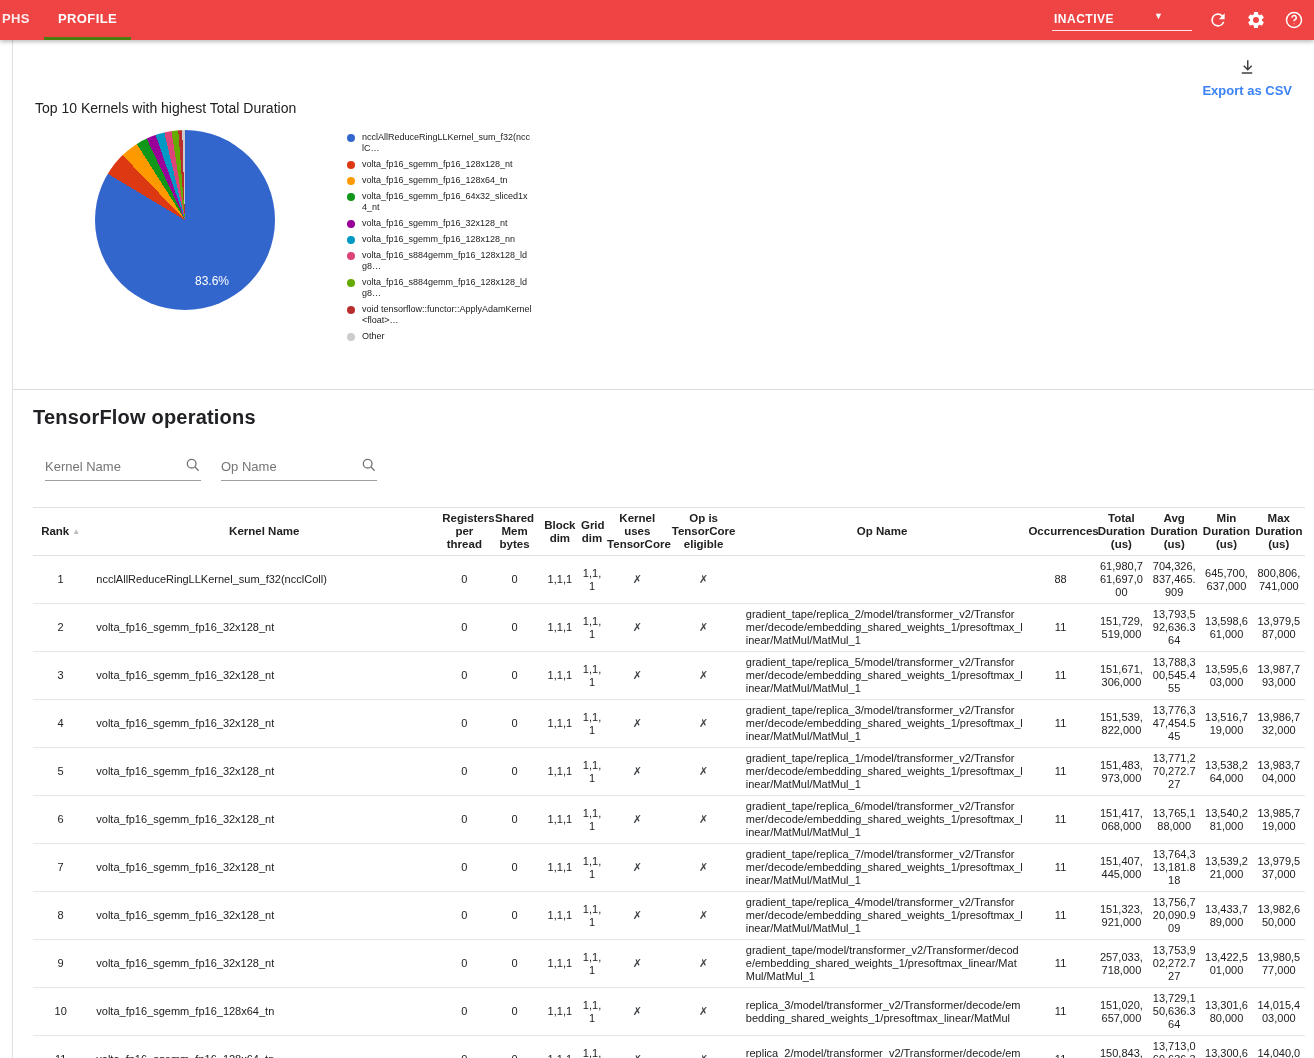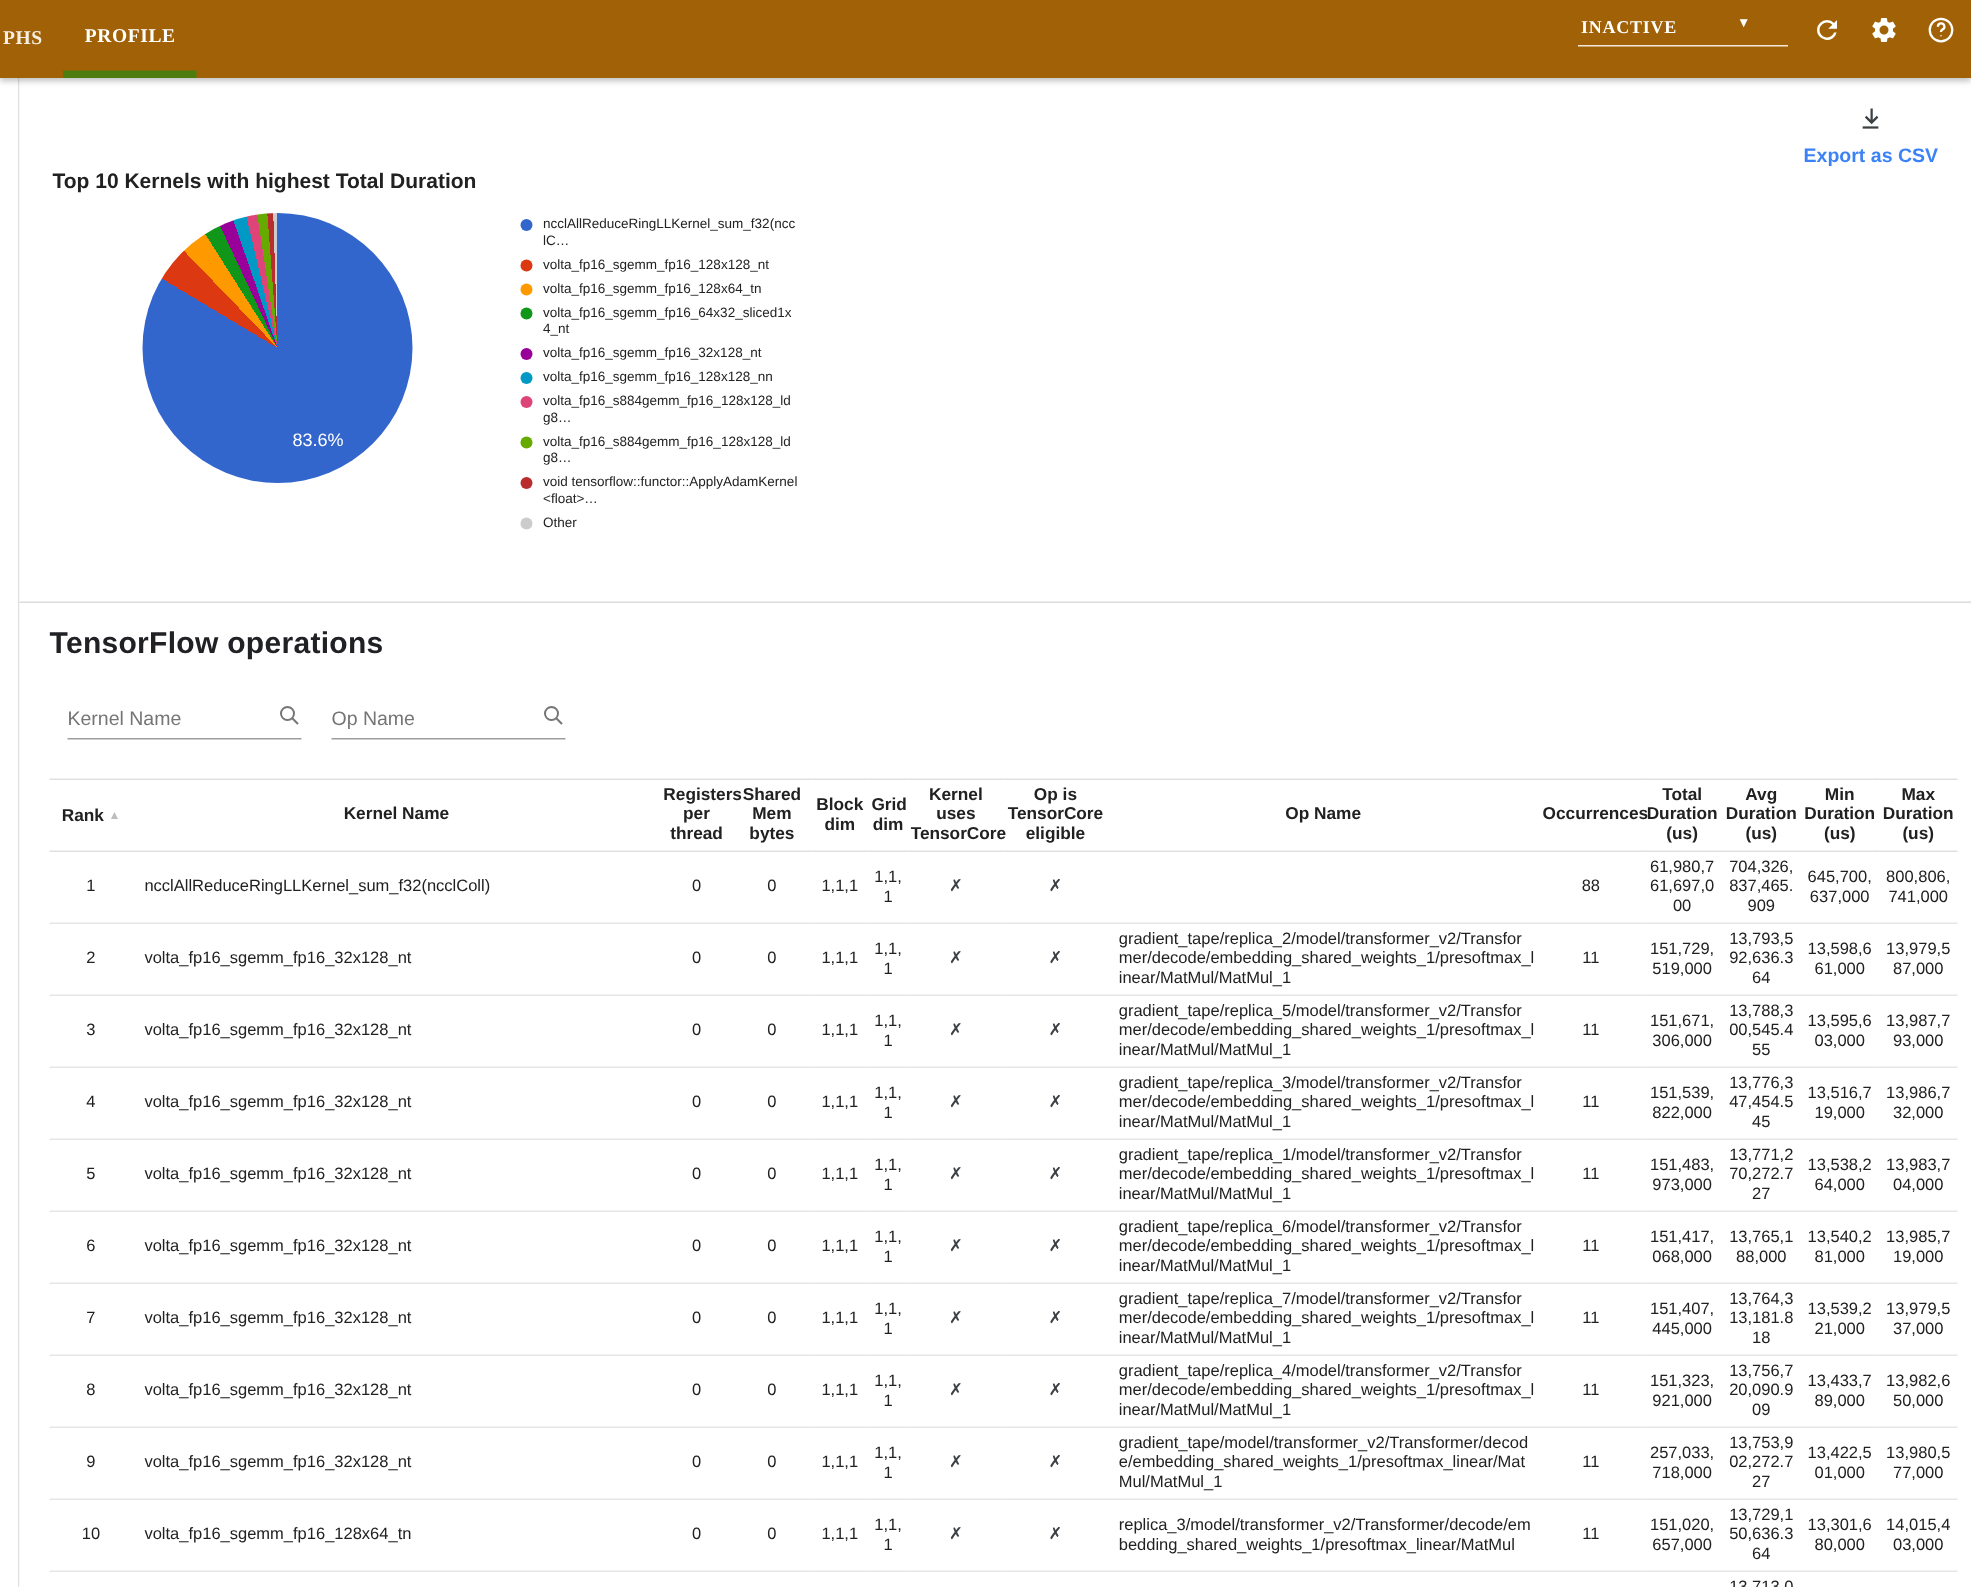--- a/index.html
+++ b/index.html
@@ -1,45 +1,45 @@
 <!DOCTYPE html>
 <html><head>
 <meta charset="utf-8">
 <style>
   * { margin:0; padding:0; box-sizing:border-box; }
   html,body { width:1314px; height:1058px; overflow:hidden; background:#fff;
     font-family:"Liberation Sans","DejaVu Sans",sans-serif; color:#212121; }
 
   
-  .topbar { position:relative; height:52px; background:#a16207; color:#fff;
-    display:flex; align-items:stretch; box-shadow:0 2px 4px rgba(0,0,0,.25); z-index:5;font-family:Liberation Serif, serif; }
+  .topbar { position:relative; height:40px; background:#ef4444; color:#fff;
+    display:flex; align-items:stretch; box-shadow:0 2px 4px rgba(0,0,0,.25); z-index:5; }
   .tabs { display:flex; align-items:stretch; }
   .tab { display:flex; align-items:center; padding:0 14px; font-size:13px; font-weight:bold;
     letter-spacing:.4px; cursor:pointer; color:rgba(255,255,255,.9); border-bottom:3px solid transparent; }
-  .tab.active { color:#fff; border-bottom:5px solid #4d7c0f;text-align:right; }
+  .tab.active { color:#fff; border-bottom:3px solid #4d7c0f;text-align:right; }
   .tab.cut { padding-left:2px; }
   .topbar-right { position:absolute; right:8px; top:0; height:40px; display:flex; align-items:center; gap:14px; }
   .status-select { display:flex; align-items:flex-start; gap:40px; border-bottom:1px solid rgba(255,255,255,.85);
     padding:2px 4px 4px 2px; min-width:140px; cursor:pointer; }
   .status-select .lbl { font-size:12px; font-weight:bold; letter-spacing:.5px; }
   .caret { font-size:9px; line-height:1; }
   .icon-btn { width:24px; height:24px; display:flex; align-items:center; justify-content:center; cursor:pointer; }
   .icon-btn svg { display:block; }
 
   
   .page { position:relative; margin-left:12px; border-left:1px solid #e0e0e0; min-height:1018px; }
   section.card { position:relative; background:#fff; }
   #kernel-stats { border-bottom:1px solid #dcdcdc; padding:18px 20px 28px 20px; height:350px; }
   #tf-ops { padding:16px 20px 0 20px; }
 
   .h1 { font-size:25px; font-weight:normal; color:#202124; margin:4px 0 0 0; letter-spacing:.2px; }
   .export-btn { position:absolute; top:18px; right:22px; text-align:center; cursor:pointer; color:#3b82f6; }
   .export-btn .txt { font-size:13px; font-weight:bold; margin-top:3px; }
 
-  .chart-title { font-size:14px; font-weight:bold; color:#212121; margin:42px 0 0 2px; }
+  .chart-title { font-size:14px; font-weight:normal; color:#212121; margin:42px 0 0 2px; }
   .chart-row { display:flex; margin-top:14px; }
   .pie-wrap { width:180px; height:180px; margin-left:62px; position:relative; }
   .pie { width:180px; height:180px; border-radius:50%; }
   .pie-label { position:absolute; left:100px; top:144px; color:#fff; font-size:12px; }
   .legend { list-style:none; margin:2px 0 0 72px; width:185px; }
   .legend li { display:flex; align-items:flex-start; margin-bottom:5px; cursor:pointer; }
   .legend .dot { flex:0 0 8px; width:8px; height:8px; border-radius:50%; margin:2px 7px 0 0; }
   .legend .lt { font-size:9px; line-height:11px; color:#222; word-break:break-all; }
 
   .h2 { font-size:20px; font-weight:bold; color:#202124; letter-spacing:.2px; }

